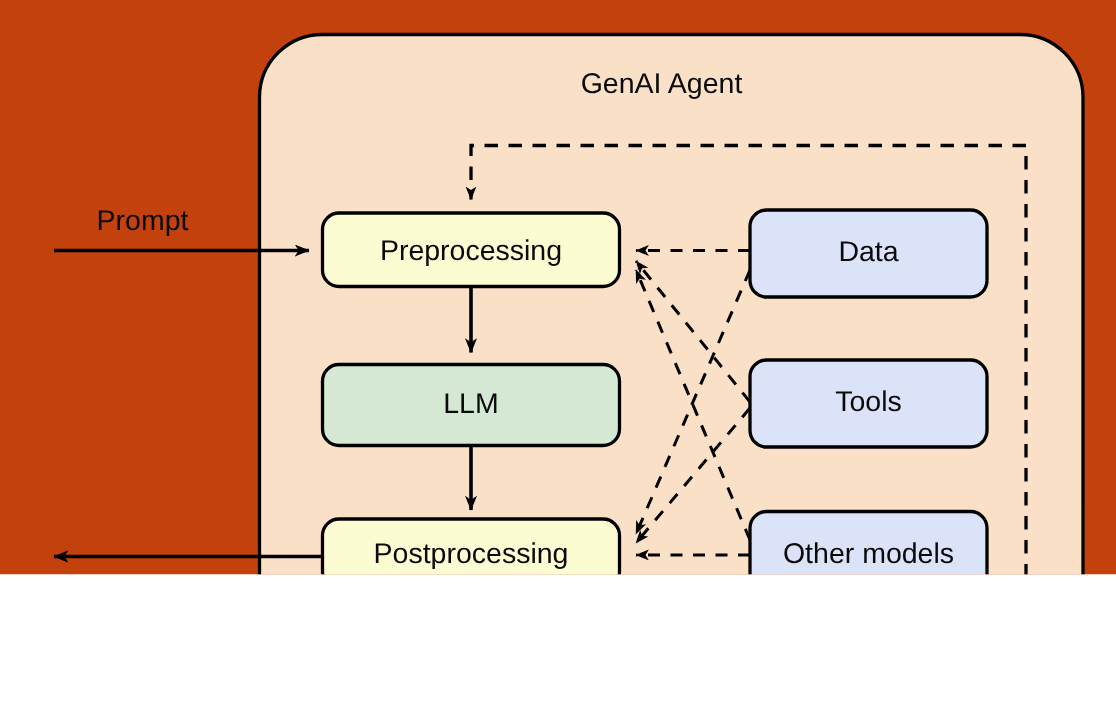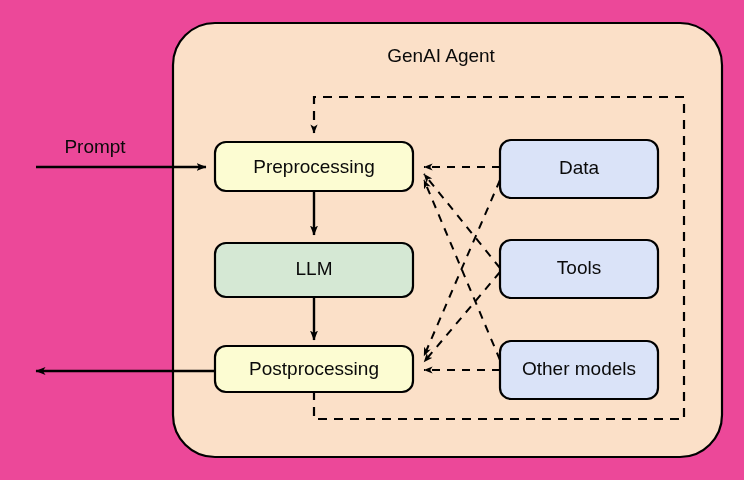--- a/index.html
+++ b/index.html
@@ -3,22 +3,22 @@
 <meta charset="utf-8">
 <style>
   html, body {
     margin: 0;
     padding: 0;
     background: #ffffff;
   }
   #stage {
     position: relative;
     width: 744px;
-    height: 480px;
-    background: #ec4899;
+    height: 383px;
+    background: #c2410c;
     overflow: hidden;
     font-family: "Liberation Sans", sans-serif;
   }
   #diagram-svg {
     position: absolute;
     left: 0;
     top: 0;
     width: 744px;
     height: 480px;
   }

